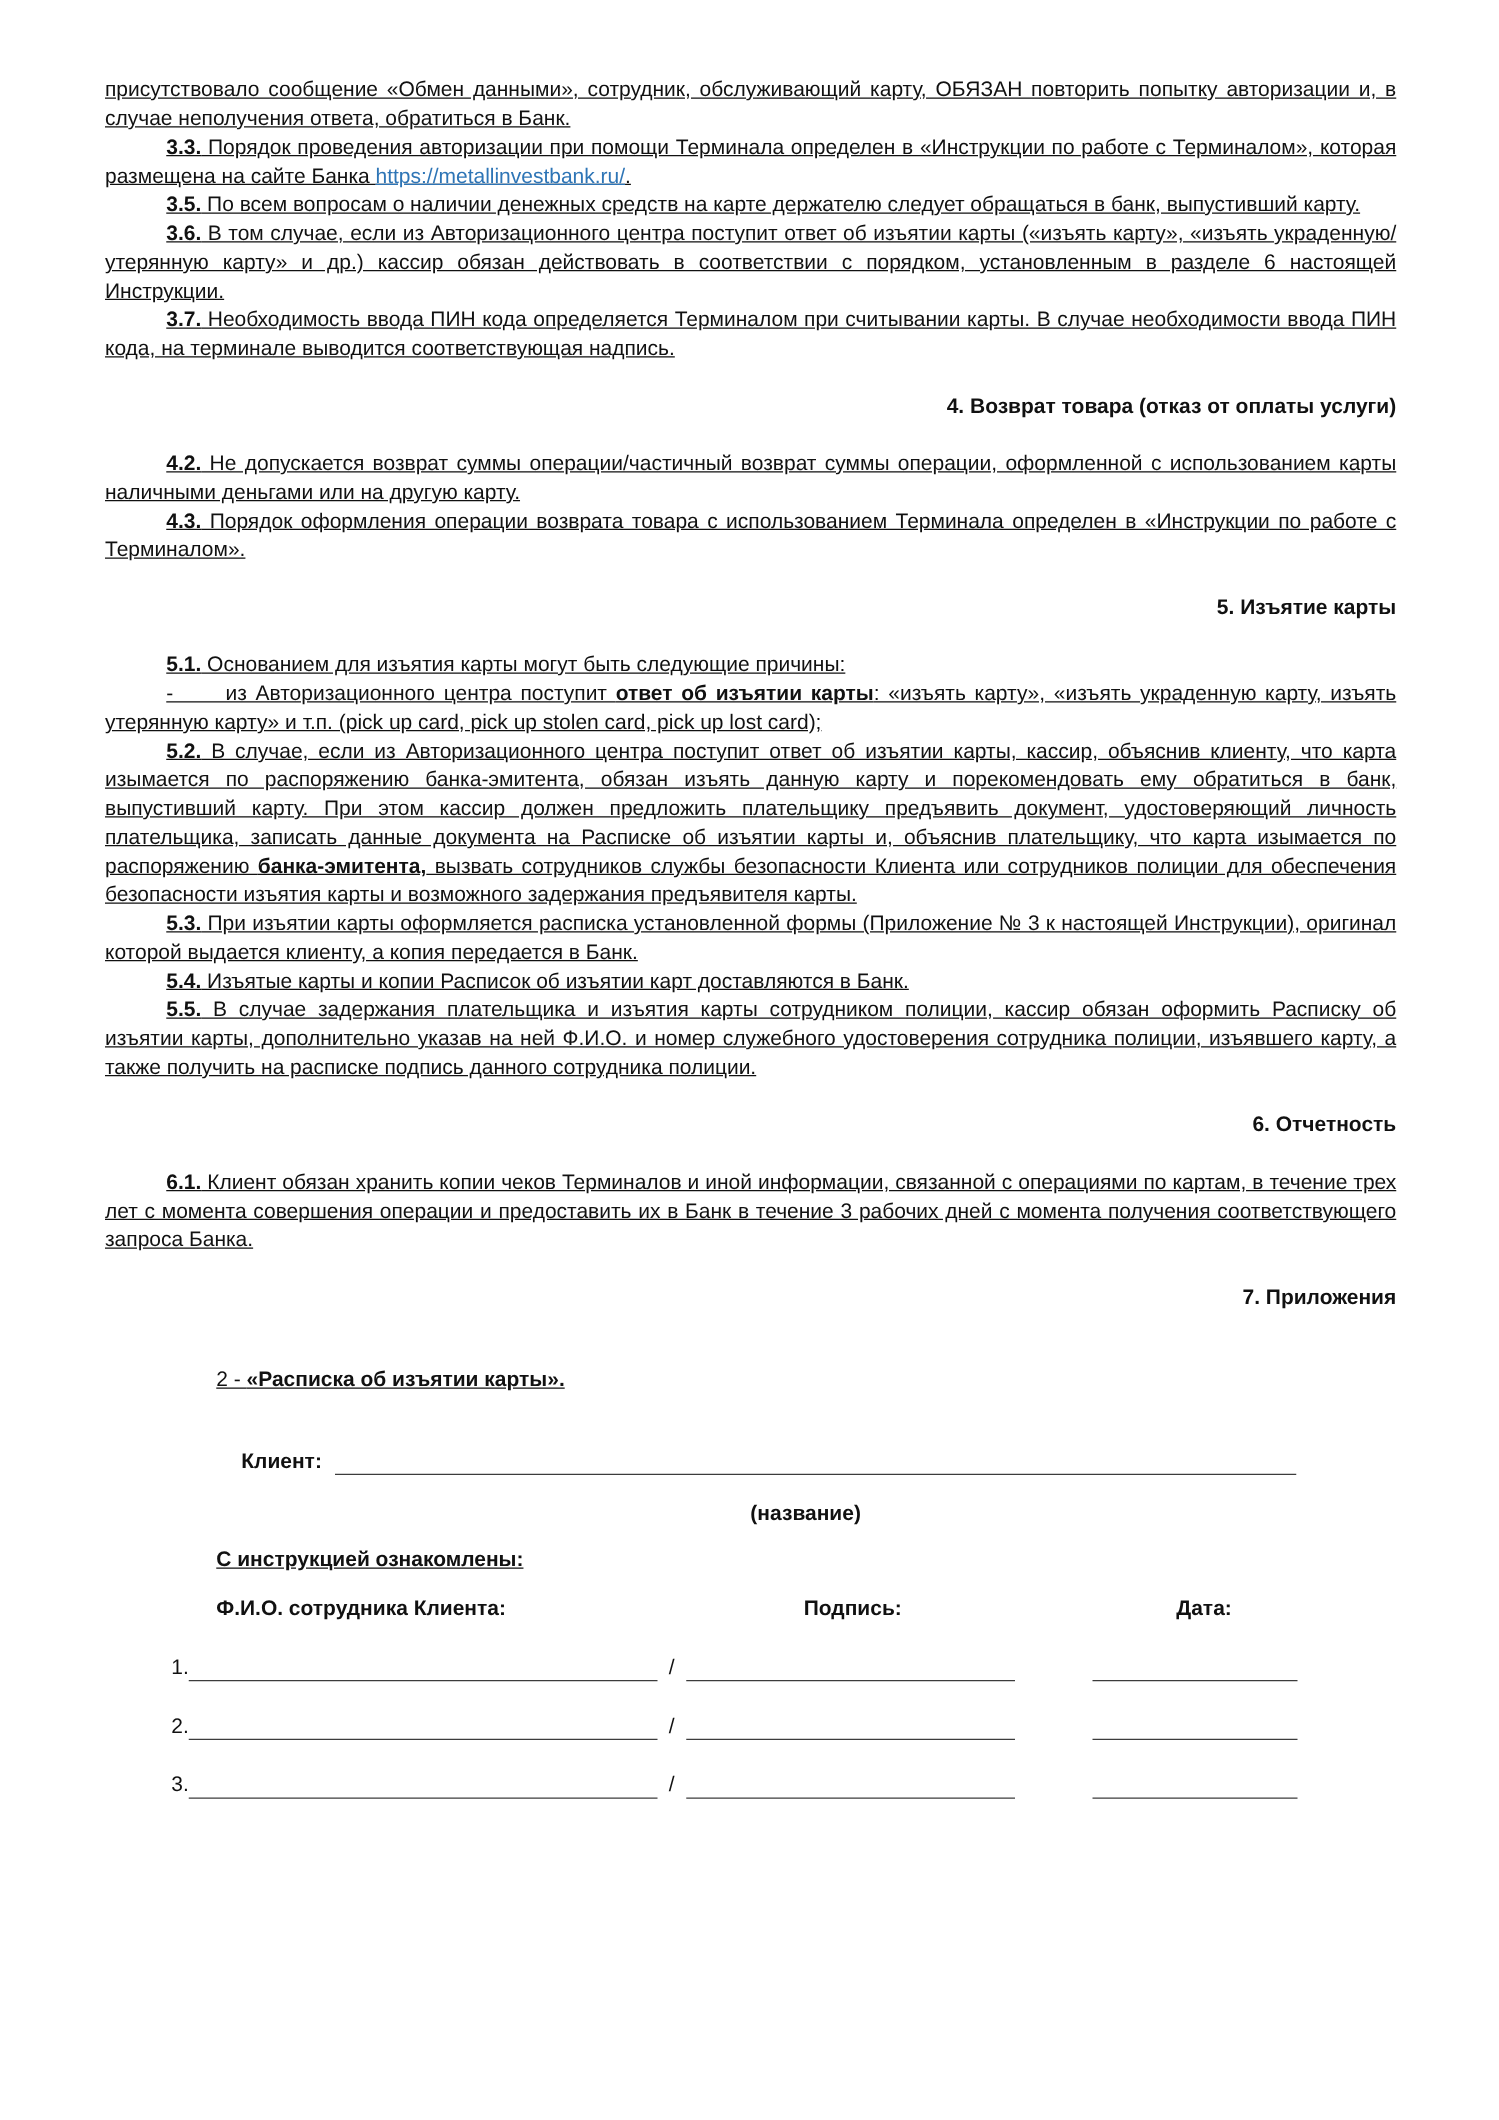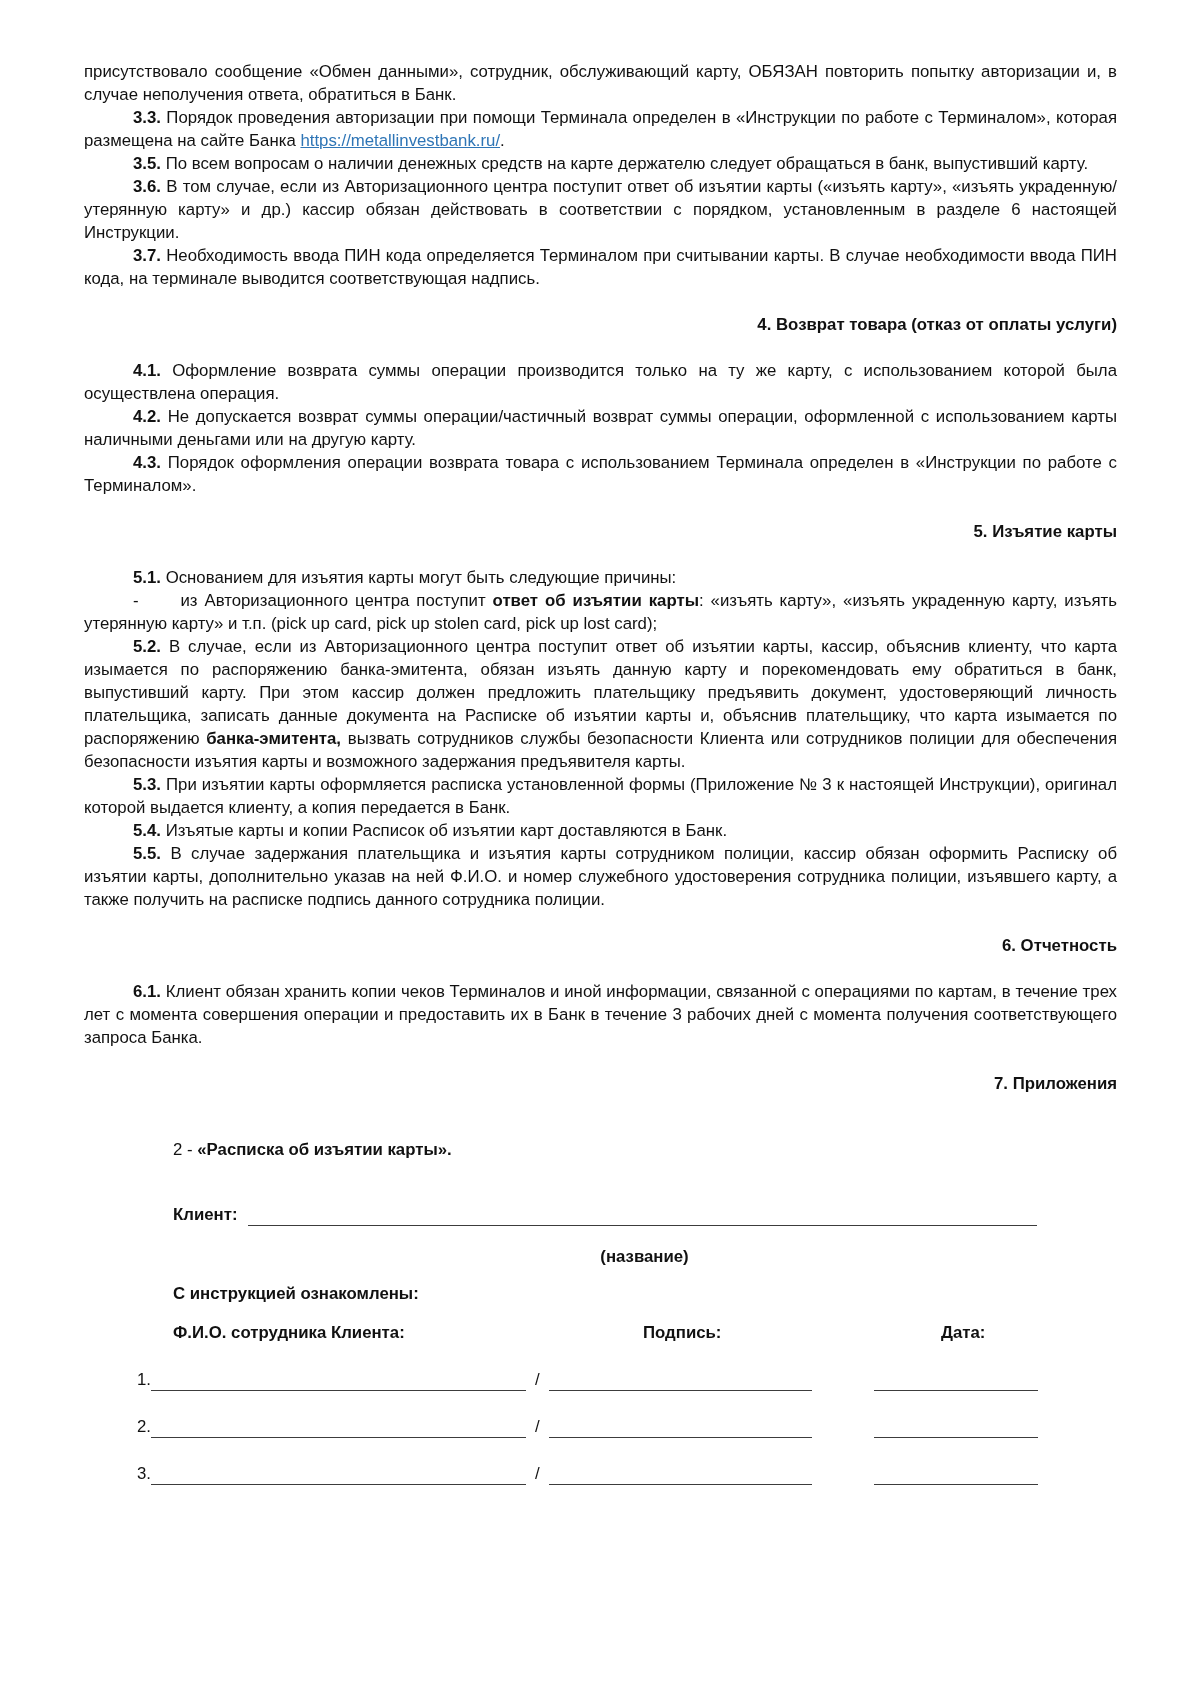--- a/index.html
+++ b/index.html
@@ -15,20 +15,21 @@
     line-height: 23px;
     color: #111111;
     overflow: hidden;
   }
   .doc {
     padding: 60px 82px 0 84px;
   }
   .para {
     margin: 0;
     text-align: justify;
+    text-decoration: underline;
   }
   .para.indent { text-indent: 49px; }
   .para.appendix { padding-left: 89px; text-align: left; }
   .heading {
     margin: 23px 0 23px 0;
     text-align: right;
     font-weight: bold;
   }
   .b { font-weight: bold; }
   .doclink {
@@ -37,21 +38,21 @@
     cursor: pointer;
   }
   .gap { width: 100%; }
   
   .client-row {
     display: flex;
     align-items: flex-end;
     padding-left: 89px;
     padding-right: 80px;
   }
-  .client-label { white-space: nowrap; padding-right: 10px; }
+  .client-label { white-space: nowrap; padding-right: 10px; margin-left: 20px; }
   .blank {
     border-bottom: 1.6px solid #3c3c3c;
     height: 20px;
   }
   .flex1 { flex: 1 1 auto; }
   .client-caption {
     padding-left: 170px;
     padding-right: 82px;
     text-align: center;
     font-weight: bold;
@@ -84,21 +85,20 @@
 <body>
 
 <div class="doc">
   <div>
       <p class="para "><span>присутствовало сообщение «Обмен данными», сотрудник, обслуживающий карту, ОБЯЗАН повторить попытку авторизации и, в случае неполучения ответа, обратиться в Банк.</span></p>
       <p class="para indent"><span class="b">3.3.</span><span> Порядок проведения авторизации при помощи Терминала определен в «Инструкции по работе с Терминалом», которая размещена на сайте Банка </span><a class="doclink" href="#">https://metallinvestbank.ru/</a><span>.</span></p>
       <p class="para indent"><span class="b">3.5.</span><span> По всем вопросам о наличии денежных средств на карте держателю следует обращаться в банк, выпустивший карту.</span></p>
       <p class="para indent"><span class="b">3.6.</span><span> В том случае, если из Авторизационного центра поступит ответ об изъятии карты («изъять карту», «изъять украденную/утерянную карту» и др.) кассир обязан действовать в соответствии с порядком, установленным в разделе 6 настоящей Инструкции.</span></p>
       <p class="para indent"><span class="b">3.7.</span><span> Необходимость ввода ПИН кода определяется Терминалом при считывании карты. В случае необходимости ввода ПИН кода, на терминале выводится соответствующая надпись.</span></p>
       <p class="heading"><span>4. Возврат товара (отказ от оплаты услуги)</span></p>
-      <p class="para indent"><span class="b">4.1.</span><span> Оформление возврата суммы операции производится только на ту же карту, с использованием которой была осуществлена операция.</span></p>
       <p class="para indent"><span class="b">4.2.</span><span> Не допускается возврат суммы операции/частичный возврат суммы операции, оформленной с использованием карты наличными деньгами или на другую карту.</span></p>
       <p class="para indent"><span class="b">4.3.</span><span> Порядок оформления операции возврата товара с использованием Терминала определен в «Инструкции по работе с Терминалом».</span></p>
       <p class="heading"><span>5. Изъятие карты</span></p>
       <p class="para indent"><span class="b">5.1.</span><span> Основанием для изъятия карты могут быть следующие причины:</span></p>
       <p class="para indent"><span>-&nbsp;&nbsp;&nbsp;&nbsp;&nbsp;&nbsp;из Авторизационного центра поступит </span><span class="b">ответ об изъятии карты</span><span>: «изъять карту», «изъять украденную карту, изъять утерянную карту» и т.п. (pick up card, pick up stolen card, pick up lost card);</span></p>
       <p class="para indent"><span class="b">5.2.</span><span>  В случае, если из Авторизационного центра поступит ответ об изъятии карты, кассир, объяснив клиенту, что карта изымается по распоряжению банка-эмитента, обязан изъять данную карту и порекомендовать ему обратиться в банк, выпустивший карту. При этом кассир должен предложить плательщику предъявить документ, удостоверяющий личность плательщика, записать данные документа на Расписке об изъятии карты и, объяснив плательщику, что карта изымается по распоряжению </span><span class="b">банка-эмитента,</span><span> вызвать сотрудников службы безопасности Клиента или сотрудников полиции для обеспечения безопасности изъятия карты и возможного задержания предъявителя карты.</span></p>
       <p class="para indent"><span class="b">5.3.</span><span> При изъятии карты оформляется расписка установленной формы (Приложение № 3 к настоящей Инструкции), оригинал которой выдается клиенту, а копия передается в Банк.</span></p>
       <p class="para indent"><span class="b">5.4.</span><span> Изъятые карты и копии Расписок об изъятии карт доставляются в Банк.</span></p>
       <p class="para indent"><span class="b">5.5.</span><span> В случае задержания плательщика и изъятия карты сотрудником полиции, кассир обязан оформить Расписку об изъятии карты, дополнительно указав на ней Ф.И.О. и номер служебного удостоверения сотрудника полиции, изъявшего карту, а также получить на расписке подпись данного сотрудника полиции.</span></p>
       <p class="heading"><span>6. Отчетность</span></p>

